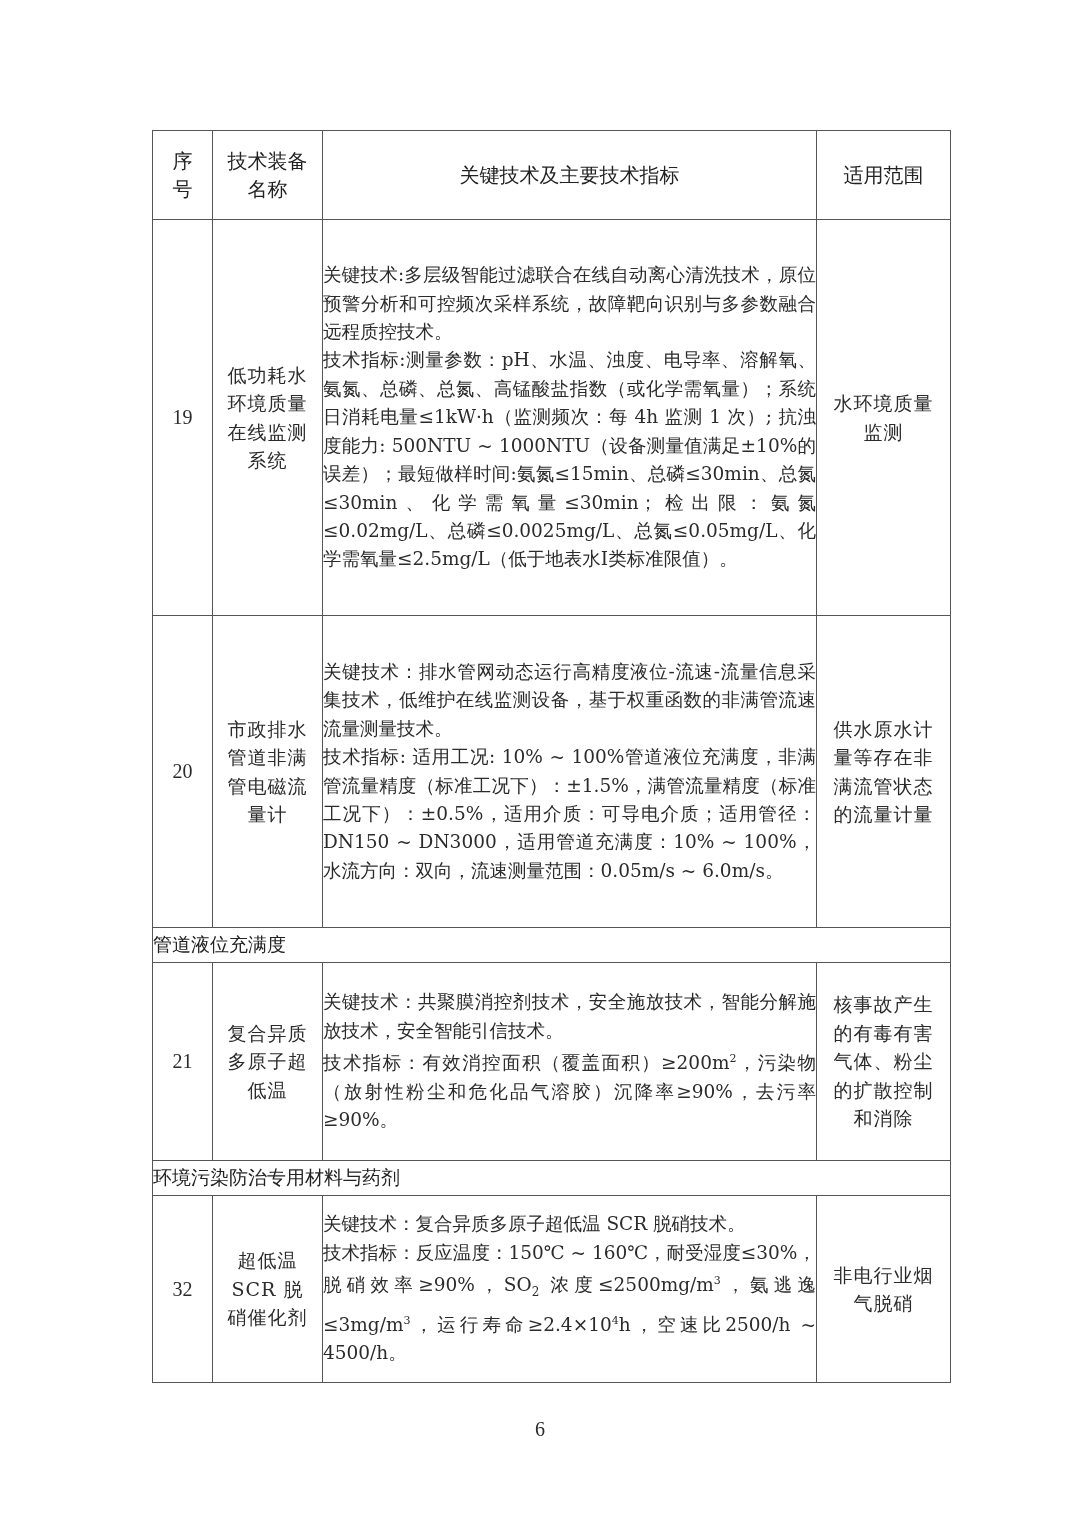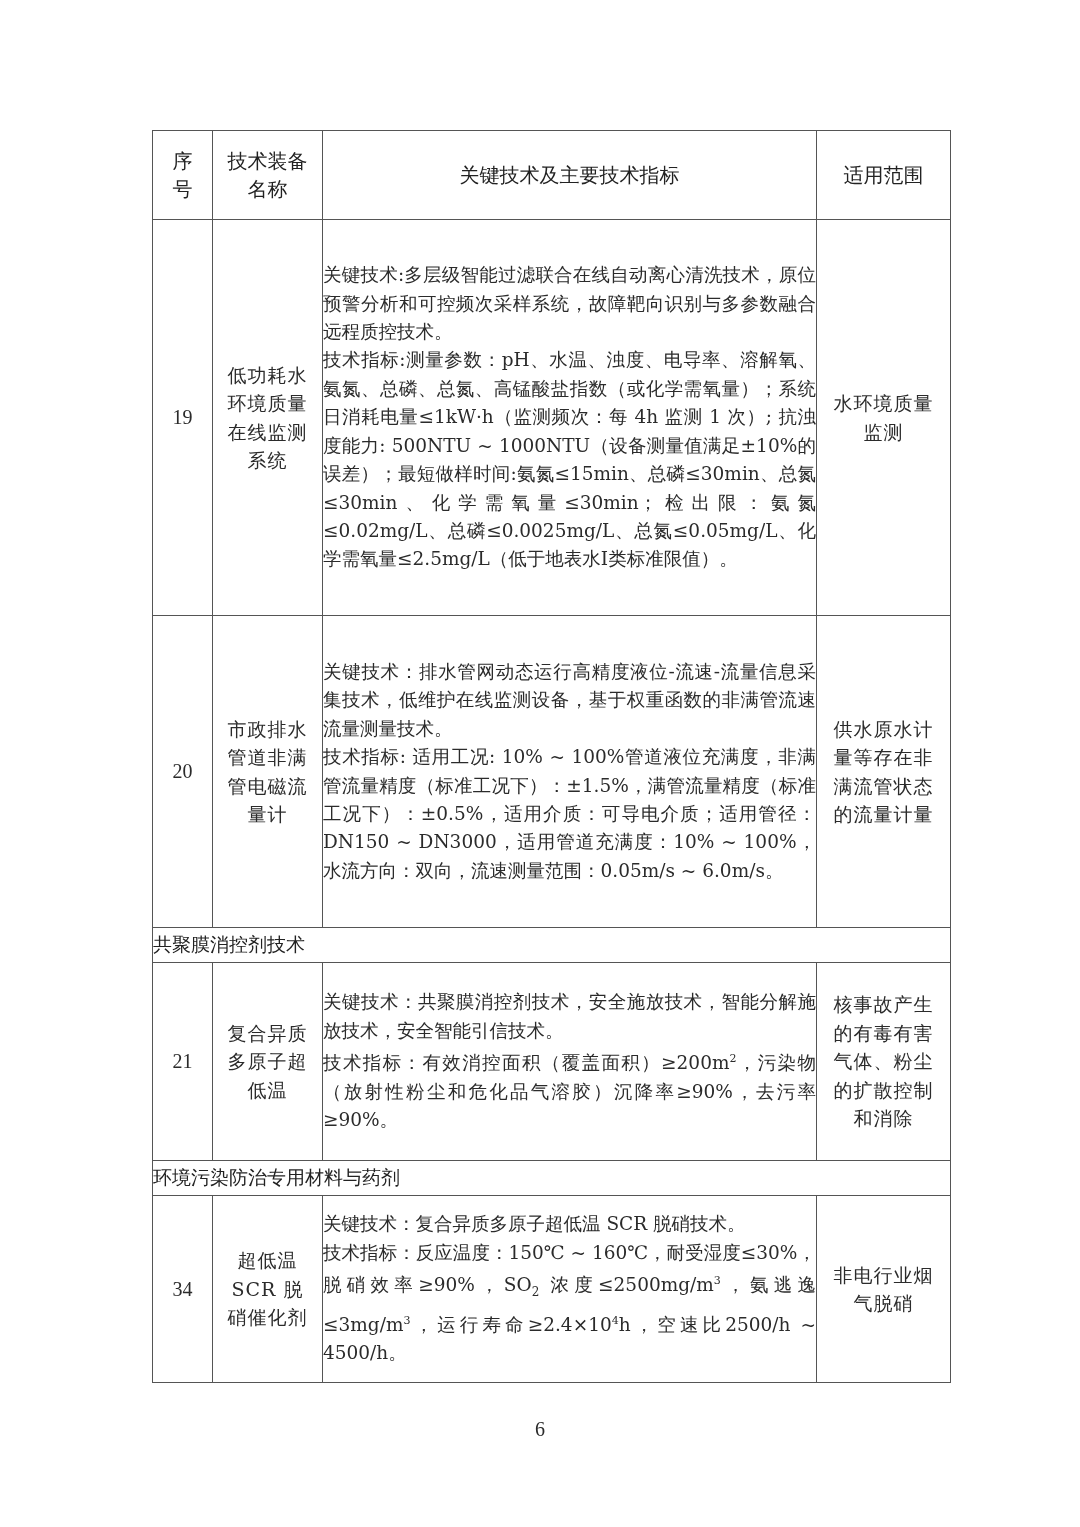--- a/index.html
+++ b/index.html
@@ -71,21 +71,21 @@
     <td class="detail">
       <p>关键技术：排水管网动态运行高精度液位-流速-流量信息采集技术，低维护在线监测设备，基于权重函数的非满管流速流量测量技术。</p>
       <p>技术指标: 适用工况: 10% ~ 100%管道液位充满度，非满管流量精度（标准工况下）：±1.5%，满管流量精度（标准工况下）：±0.5%，适用介质：可导电介质；适用管径：DN150 ~ DN3000，适用管道充满度：10% ~ 100%，水流方向：双向，流速测量范围：0.05m/s ~ 6.0m/s。</p>
     </td>
     <td class="scope">
           <div style="width:110px;margin:6px auto;">供水原水计量等存在非满流管状态的流量计量</div>
         </td>
   </tr>
 
   <tr>
-    <td colspan="4" class="section">共聚膜消控剂技术</td>
+    <td colspan="4" class="section">管道液位充满度</td>
   </tr>
 
   <tr style="height:198px;">
     <td class="num">21</td>
     <td class="name">
           <div style="width:84px;margin:0 auto;">复合异质多原子超低温</div>
         </td>
     <td class="detail">
       <p>关键技术：共聚膜消控剂技术，安全施放技术，智能分解施放技术，安全智能引信技术。</p>
       <p><span>技术指标：有效消控面积（覆盖面积）≥200m</span><sup style="font-size:11px;">2</sup><span>，污染物（放射性粉尘和危化品气溶胶）沉降率≥90%，去污率≥90%。</span></p>
@@ -93,21 +93,21 @@
     <td class="scope">
           <div style="width:110px;margin:0 auto;">核事故产生的有毒有害气体、粉尘的扩散控制和消除</div>
         </td>
   </tr>
 
   <tr>
     <td colspan="4" class="section">环境污染防治专用材料与药剂</td>
   </tr>
 
   <tr style="height:187px;">
-    <td class="num">34</td>
+    <td class="num">32</td>
     <td class="name">
           <div style="width:84px;margin:0 auto;">超低温SCR 脱硝催化剂</div>
         </td>
     <td class="detail">
       <p>关键技术：复合异质多原子超低温 SCR 脱硝技术。</p>
       <p><span>技术指标：反应温度：150℃ ~ 160℃，耐受湿度≤30%，脱硝效率≥90%，SO</span><sub style="font-size:12px;">2</sub><span> 浓度≤2500mg/m</span><sup style="font-size:11px;">3</sup><span>，氨逃逸≤3mg/m</span><sup style="font-size:11px;">3</sup><span>，运行寿命≥2.4×10</span><sup style="font-size:11px;">4</sup><span>h，空速比2500/h ~ 4500/h。</span></p>
     </td>
     <td class="scope">
           <div style="width:110px;margin:0 auto;">非电行业烟气脱硝</div>
         </td>

